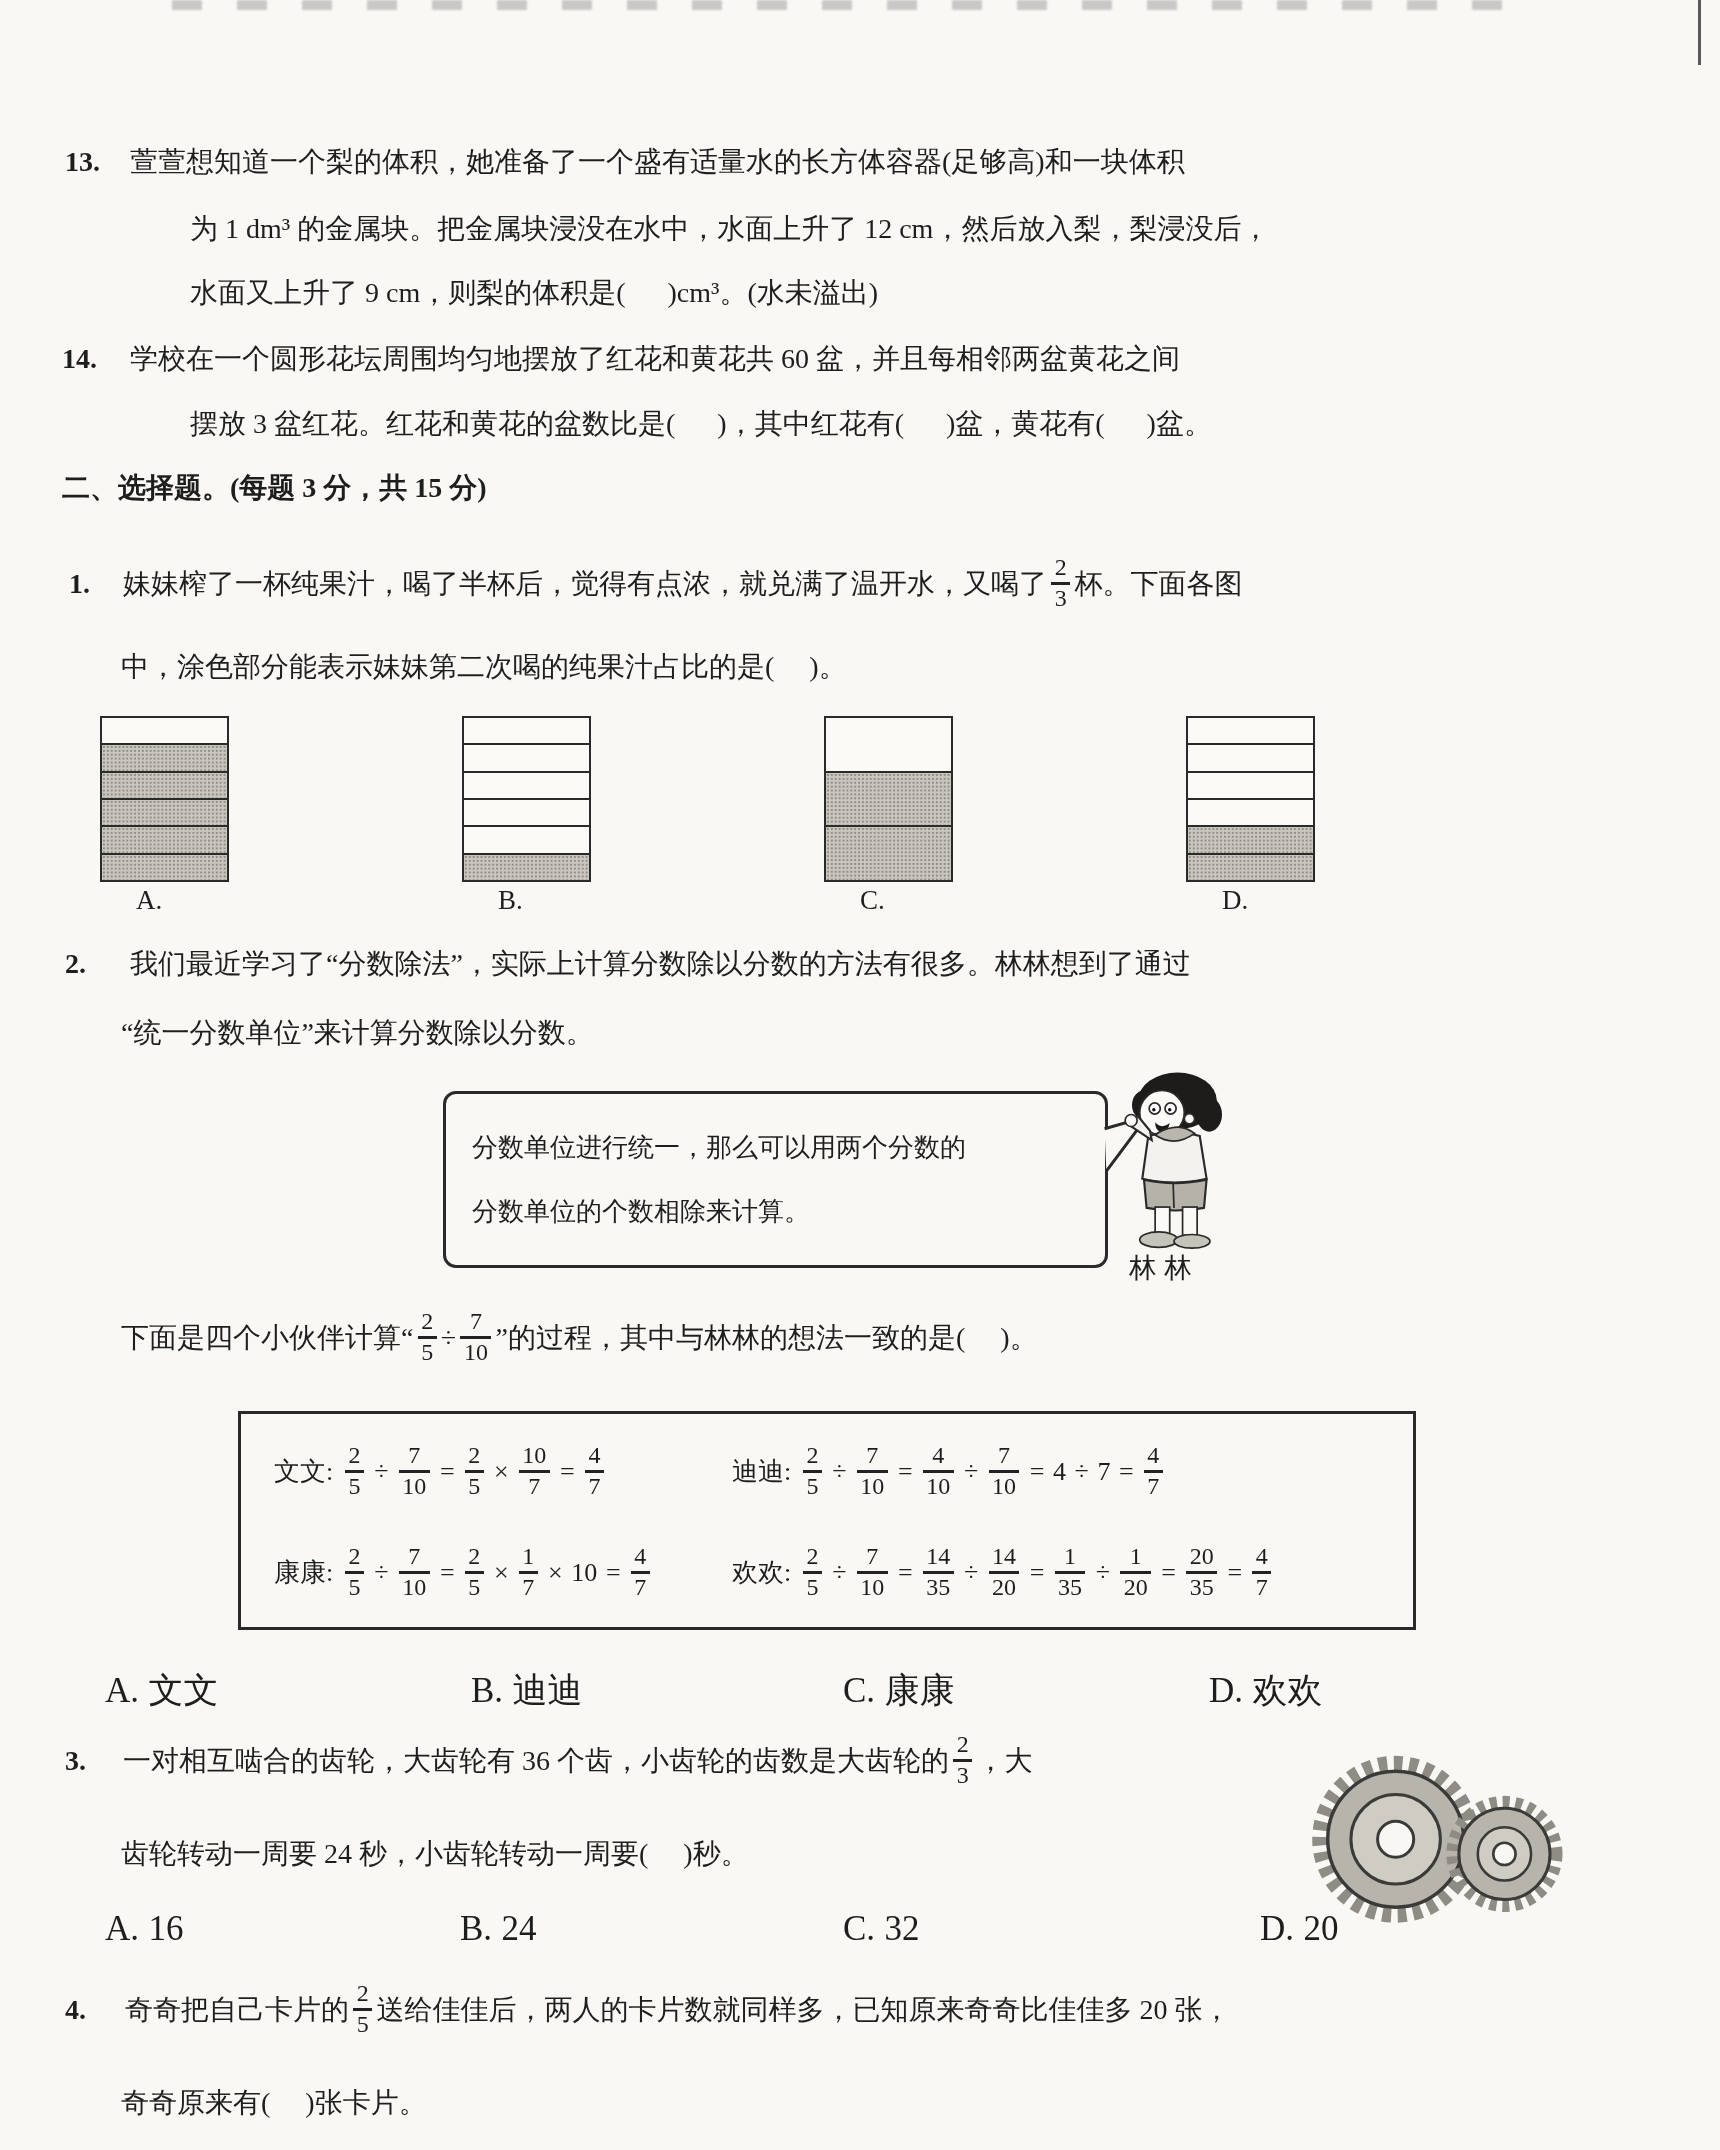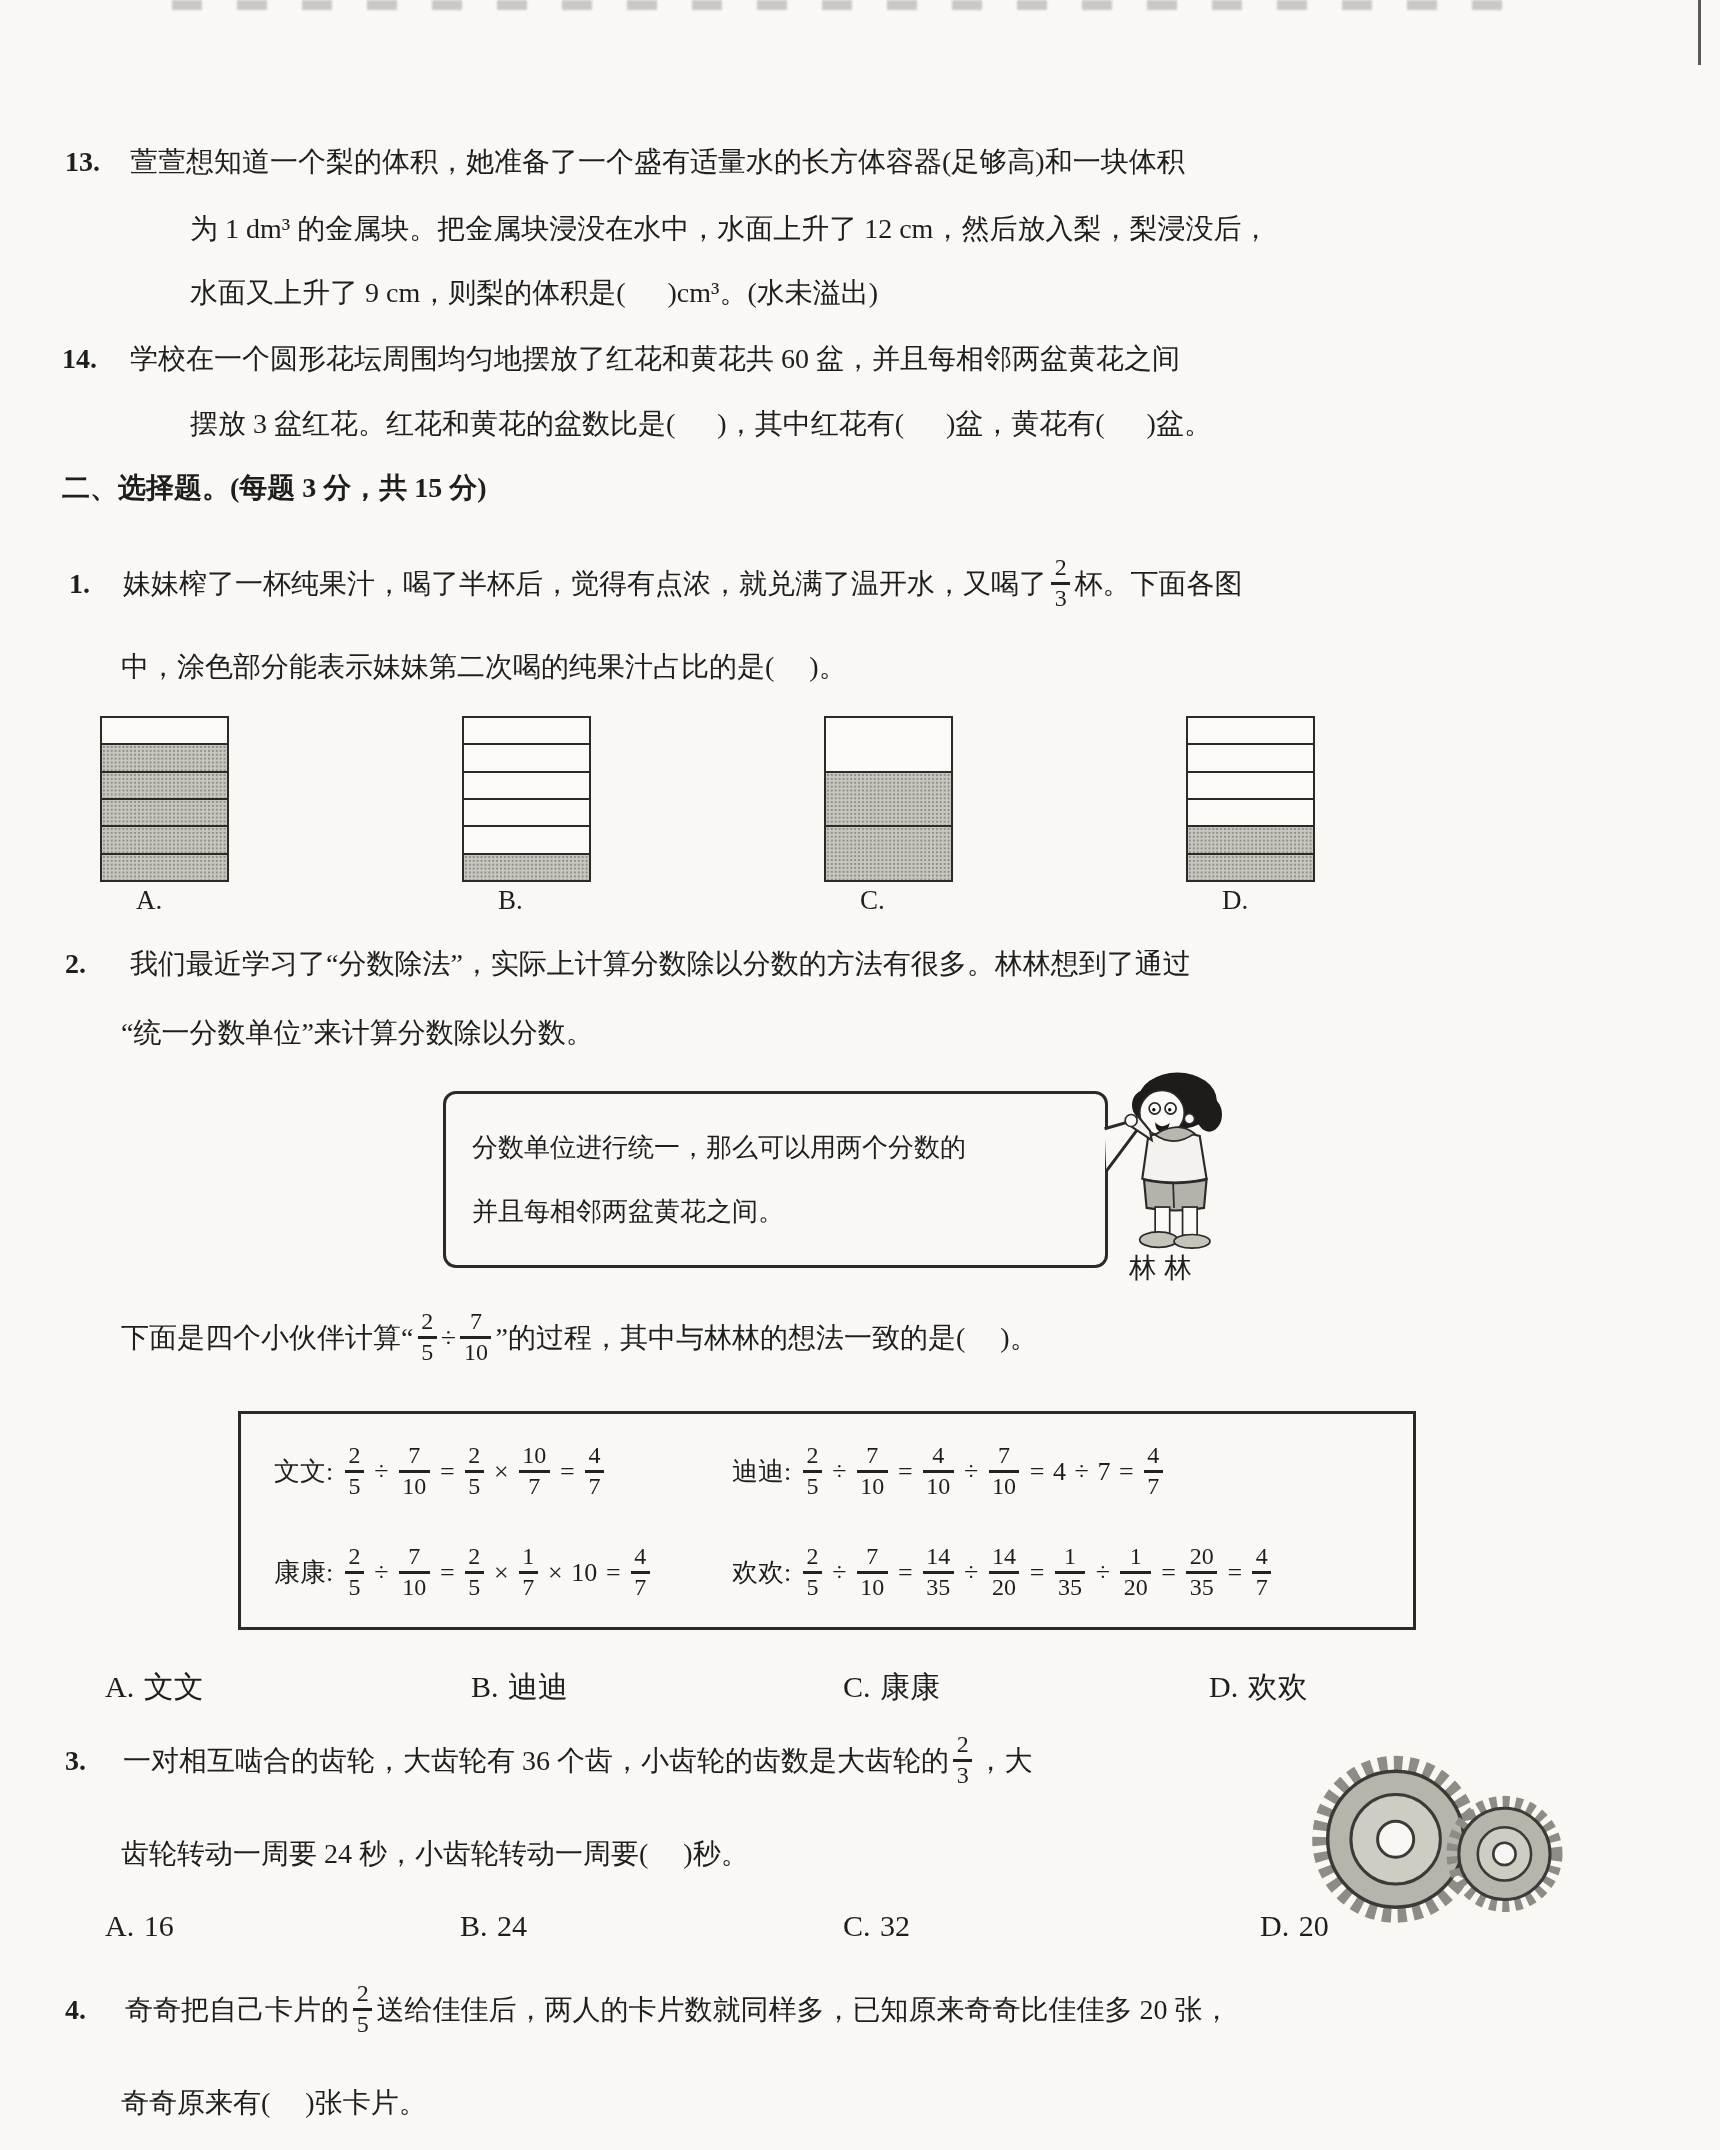--- a/index.html
+++ b/index.html
@@ -28,21 +28,21 @@
           justify-content:space-evenly;padding:6px 26px;background:#f9f8f4;}
   .bubble .bl{font-size:26px;white-space:pre;}
   .tail{position:absolute;left:1102px;top:1114px;}
   .char-name{position:absolute;left:1129px;top:1250px;font-size:27.5px;letter-spacing:7.7px;}
   
   .box{position:absolute;left:238px;top:1411px;width:1178px;height:219px;border:3.4px solid #2a2a28;box-sizing:border-box;}
   .sol{position:absolute;display:flex;align-items:center;font-size:26px;white-space:pre;height:95px;}
   .sol .frac .fn,.sol .frac .fd{font-size:24px;}
   .sol .sname{margin-right:7.7px;}
   
-  .opt{position:absolute;font-size:30px;white-space:pre;text-align:center;}
+  .opt{position:absolute;font-size:35px;white-space:pre;text-align:center;}
   .opt .otext{margin-left:9.5px;}
   
   .top-strip{position:absolute;left:172px;top:0;width:1359px;height:9.5px;opacity:.5;filter:blur(0.9px);
      background:repeating-linear-gradient(90deg,#9a9a9a 0 30px, rgba(0,0,0,0) 30px 65px);}
   .edge-mark{position:absolute;left:1698px;top:0;width:3.4px;height:65px;background:#5a5a5a;}
   svg{display:block;}
 </style>
 </head>
 <body>
 
@@ -114,21 +114,21 @@
       <div class="opt" style="left: 843px; top: 1667px;"><span>C.</span><span class="otext">康康</span></div>
       <div class="opt" style="left: 1209px; top: 1667px;"><span>D.</span><span class="otext">欢欢</span></div>
       <div class="opt" style="left: 105px; top: 1909px;"><span>A.</span><span class="otext">16</span></div>
       <div class="opt" style="left: 460px; top: 1909px;"><span>B.</span><span class="otext">24</span></div>
       <div class="opt" style="left: 843px; top: 1909px;"><span>C.</span><span class="otext">32</span></div>
       <div class="opt" style="left: 1260px; top: 1909px;"><span>D.</span><span class="otext">20</span></div>
     </div>
 
   <div class="bubble">
     <div class="bl">分数单位进行统一，那么可以用两个分数的</div>
-    <div class="bl">并且每相邻两盆黄花之间。</div>
+    <div class="bl">分数单位的个数相除来计算。</div>
   </div>
   <svg class="tail" width="52" height="65" viewBox="0 0 120 150">
     <path d="M6 34 L104 6 L10 132" fill="#f9f8f4" stroke="#2a2a28" stroke-width="7" stroke-linejoin="round"></path>
   </svg>
   <svg style="position:absolute;left:1114px;top:1067px" width="120" height="185" viewBox="0 0 280 430">
     <ellipse cx="148" cy="78" rx="92" ry="66" fill="#1d1c1a"></ellipse>
     <ellipse cx="70" cy="88" rx="28" ry="34" fill="#1d1c1a"></ellipse>
     <ellipse cx="222" cy="110" rx="30" ry="40" fill="#1d1c1a"></ellipse>
     <circle cx="112" cy="106" r="52" fill="#fbfaf6" stroke="#2a2a28" stroke-width="4"></circle>
     <circle cx="95" cy="96" r="13" fill="#fff" stroke="#2a2a28" stroke-width="4"></circle>

